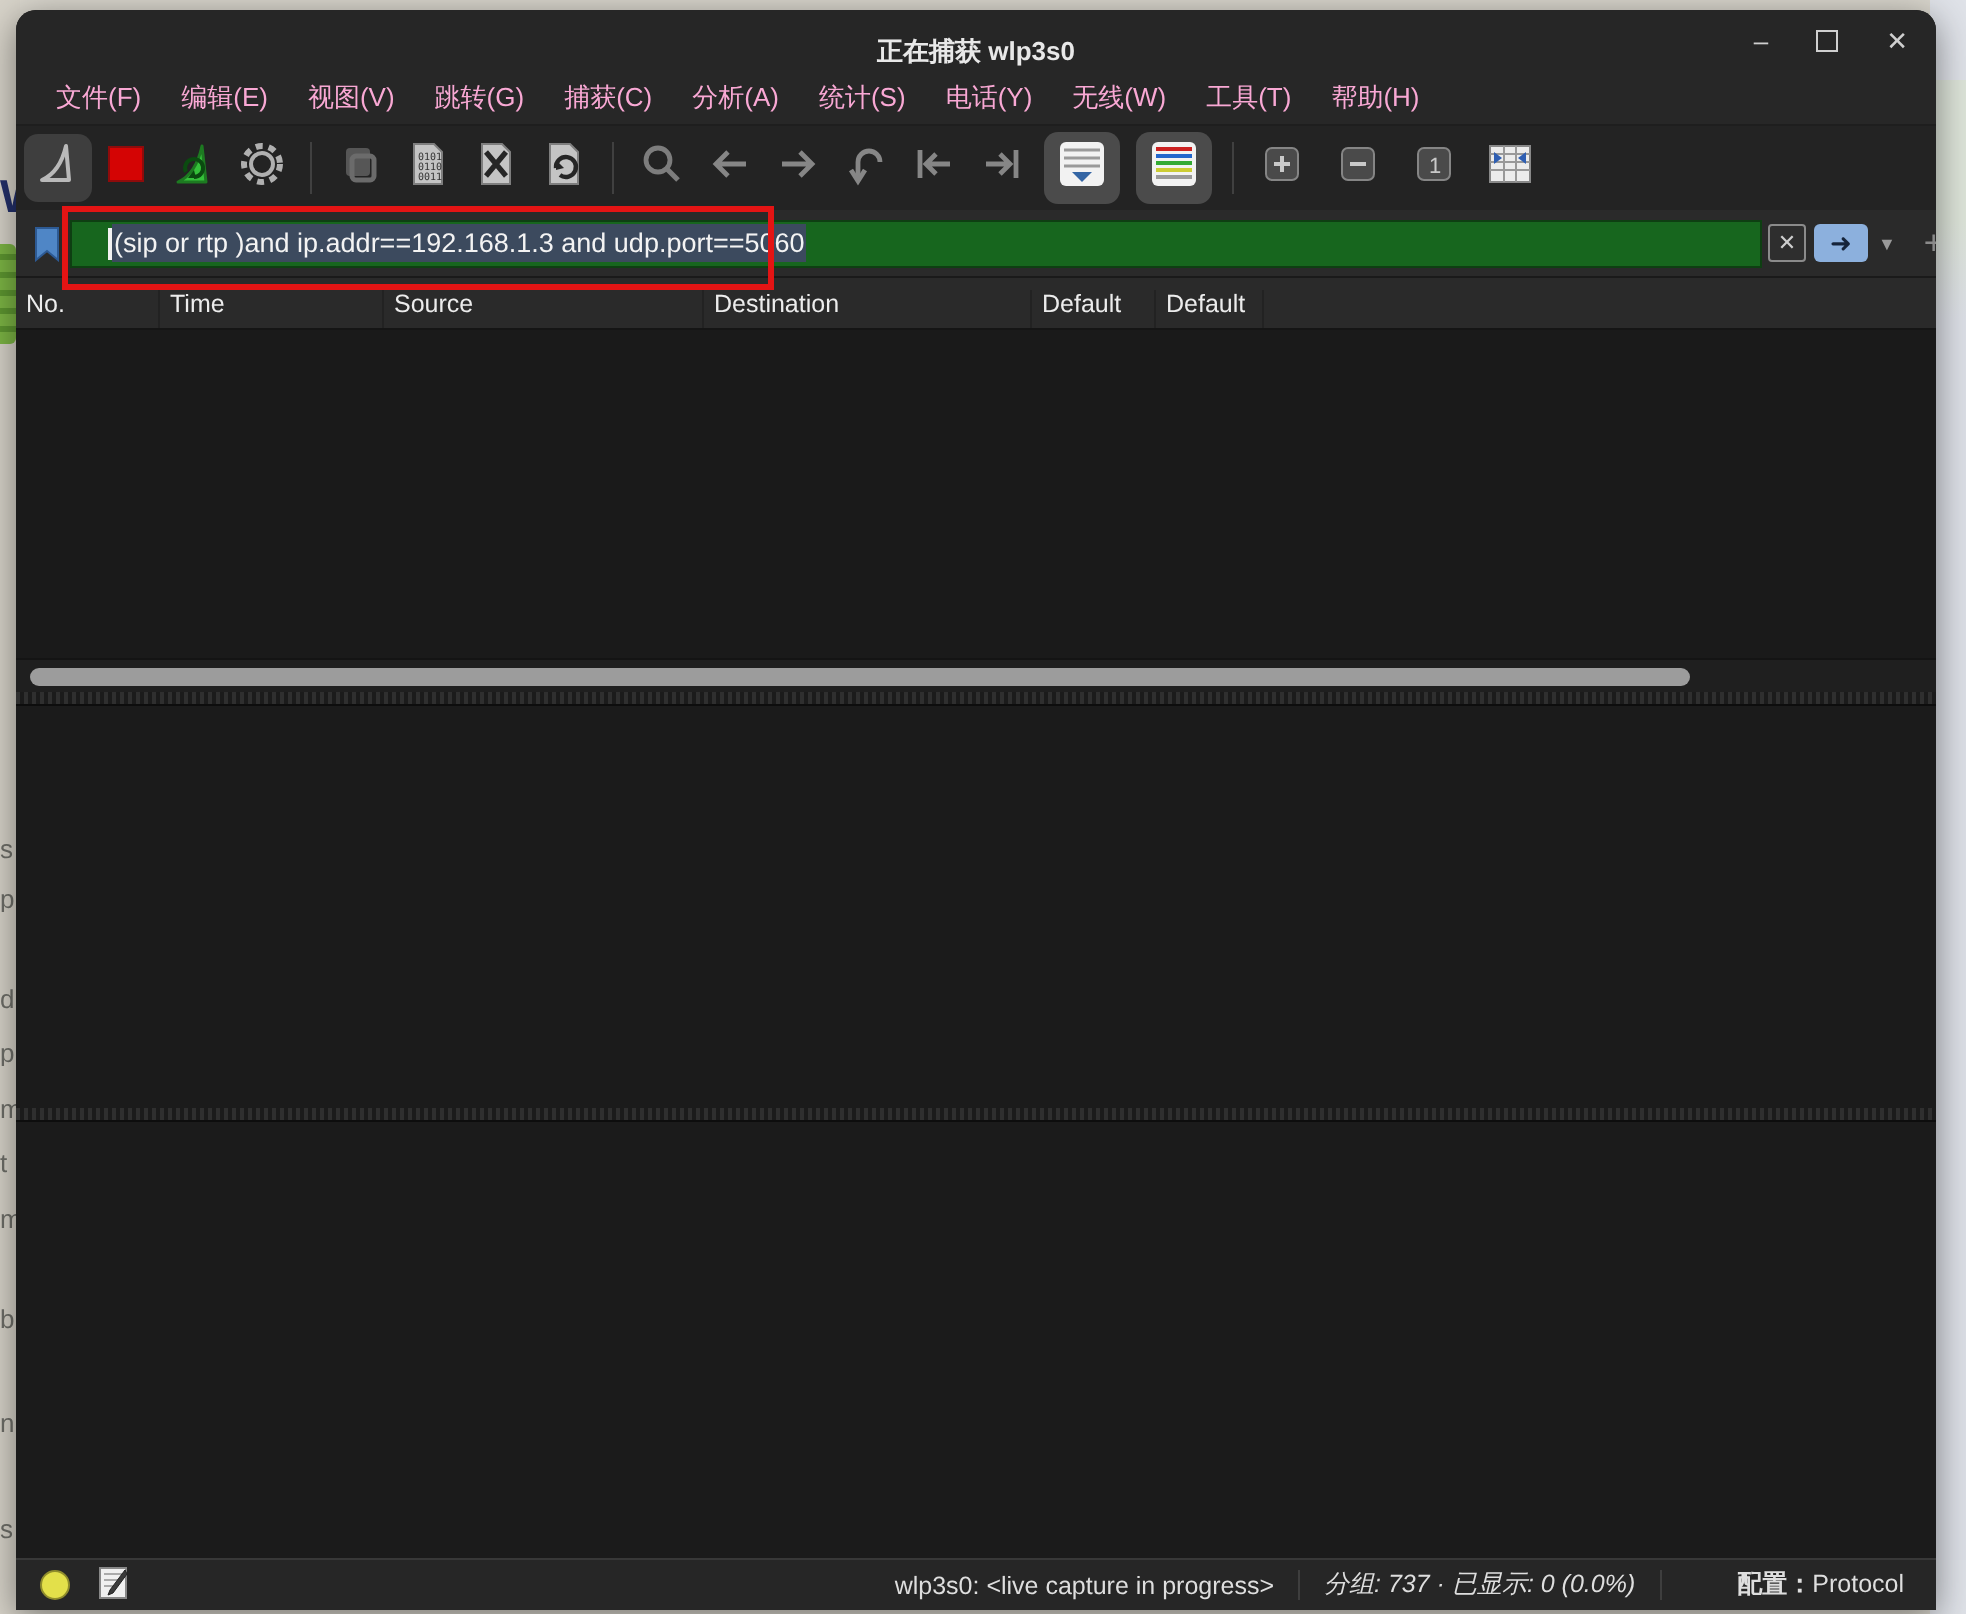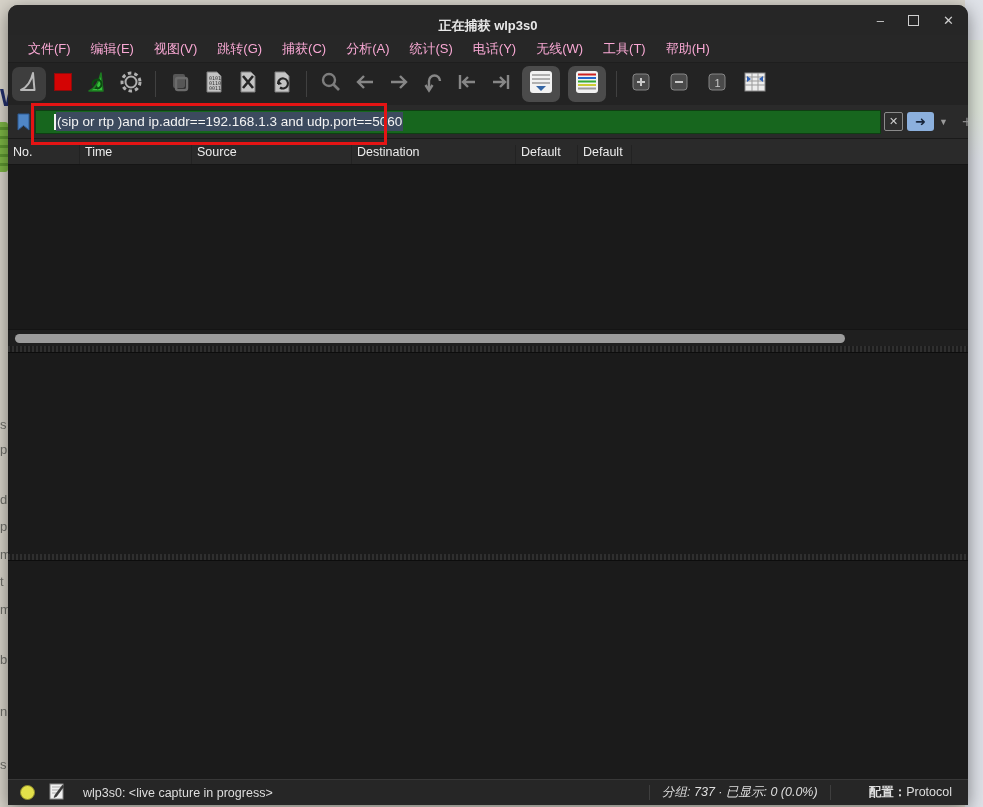--- a/index.html
+++ b/index.html
@@ -52,21 +52,21 @@
   .plist{top:160px;height:164px;background:#1a1a1a;}
   .hscroll{top:324px;height:17px;background:#1f1f1f;border-top:1px solid #141414;}
   .hthumb{position:absolute;left:7px;top:4px;width:830px;height:9px;background:#9c9c9c;border-radius:5px;}
   .splitter{height:6px;background:#242424;
     background-image:repeating-linear-gradient(90deg,#2f2f2f 0 2px,#1b1b1b 2px 4px);}
   .split1{top:341px;}
   .split2{top:549px;}
   .details{top:347px;height:202px;background:#1b1b1b;border-top:1px solid #0d0d0d;}
   .bytes{top:555px;height:219px;background:#1b1b1b;border-top:1px solid #0d0d0d;}
   
-  .statusbar{top:774px;height:26px;background:#262626;border-top:1px solid #383838;display:flex;align-items:center;padding:0 12px;box-sizing:border-box;color:#dedede;font-size:12.5px;}
+  .statusbar{top:774px;height:26px;background:#262626;border-top:1px solid #383838;display:flex;align-items:center;padding:0 12px;box-sizing:border-box;color:#dedede;font-size:12.5px;text-align:right;}
   .expert-dot{width:13px;height:13px;border-radius:50%;background:#e3e04a;border:1px solid #8f8c2c;flex:none;}
   .comment-icon{margin-left:14px;flex:none;}
   .cap-info{margin-left:18px;flex:1;white-space:nowrap;}
   .sb-sep{width:1px;height:15px;background:#3e3e3e;margin:0 12px;flex:none;}
   .packets-text{white-space:nowrap;font-style:italic;}
   .profile{white-space:nowrap;margin-left:26px;margin-right:4px;}
   .profile b{font-weight:bold;}
   
   .annotation{position:absolute;left:31px;top:103px;width:350px;height:36px;border:3px solid #e41414;pointer-events:none;z-index:50;}
 </style>

